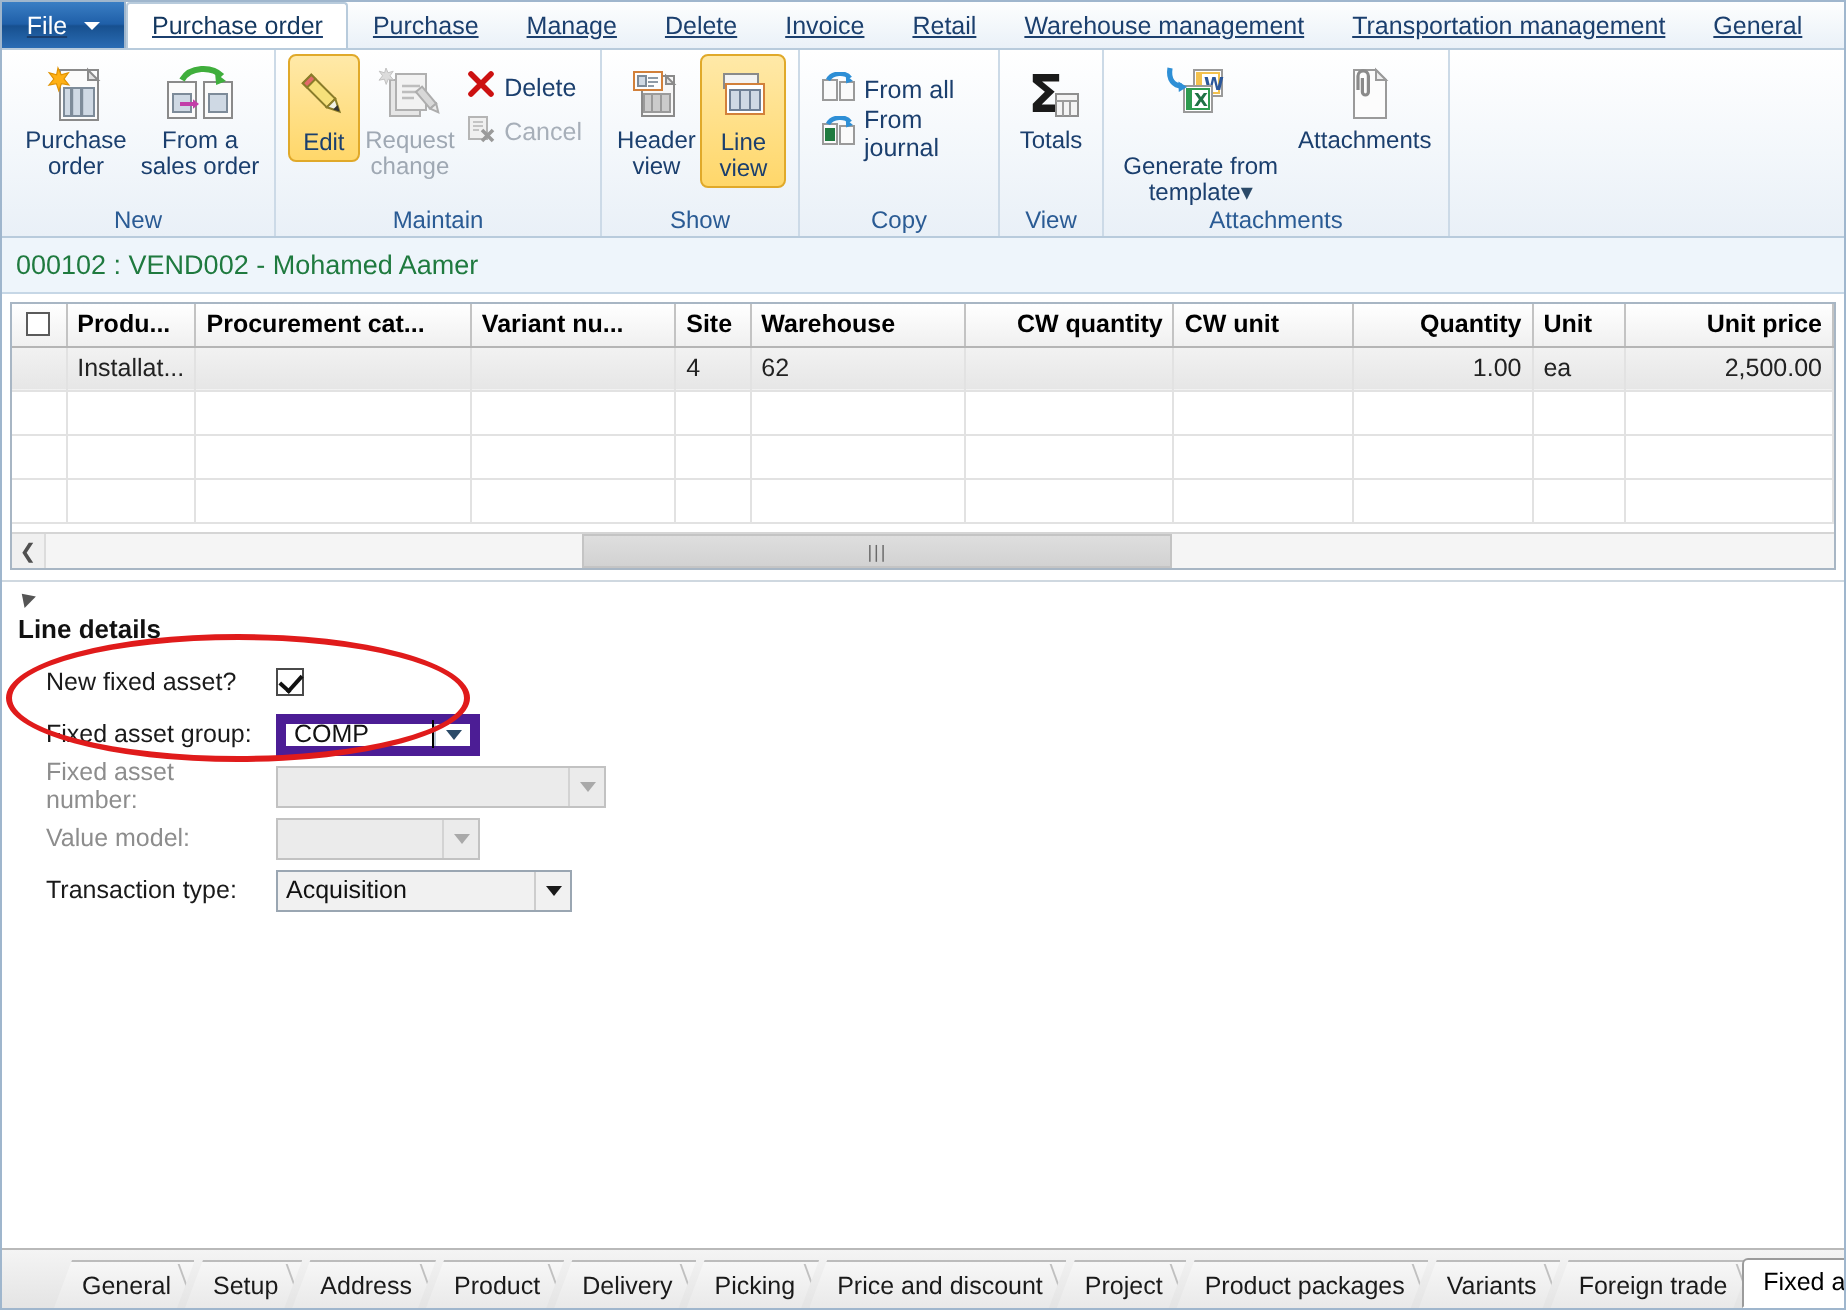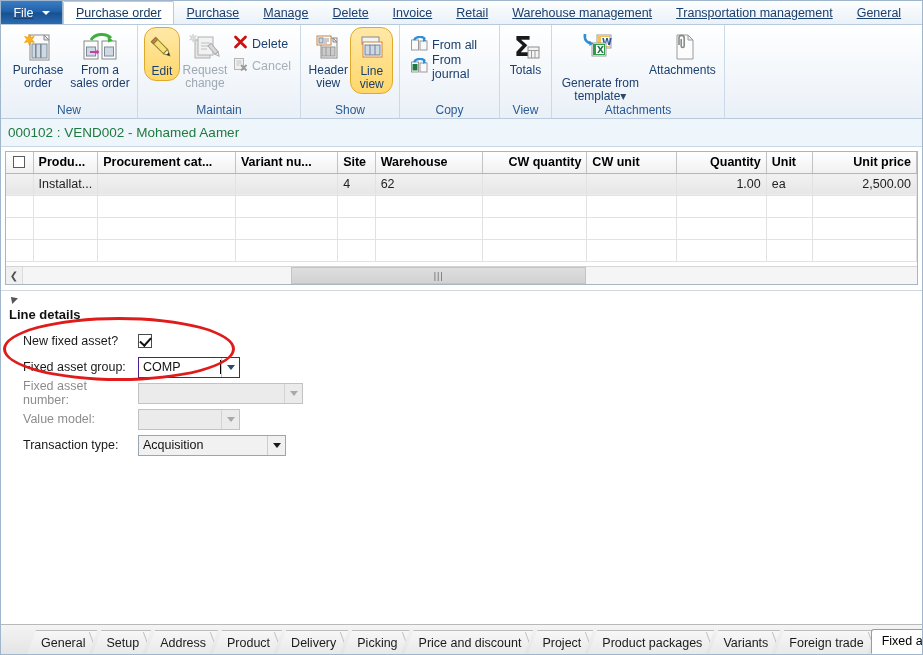--- a/index.html
+++ b/index.html
@@ -112,21 +112,21 @@
     font-size: 12px;
     color: #1b3f6e;
     text-align: center;
     line-height: 13px;
   }
   .big-btn .ic { height: 34px; display:flex; align-items:center; justify-content:center; }
   .big-btn.disabled { color: #9fa8b3; }
   .big-btn.sel {
     background: linear-gradient(to bottom, #ffe9a8 0%, #ffd76a 100%);
     border: 1px solid #e0a92a;
-    border-radius: 12px;
+    border-radius: 4px;
     padding-bottom: 2px;
   }
   .small-btn {
     display: flex;
     align-items: center;
     gap: 4px;
     font-size: 12.5px;
     color: #1b3f6e;
     height: 22px;
     padding: 0 3px;
@@ -261,21 +261,21 @@
   }
   .combo {
     position: relative;
     height: 21px;
     box-sizing: border-box;
     display: flex;
     align-items: center;
     font-size: 12.5px;
     color: #111;
     background: #ffffff;
-    border: 1px solid #4c1d95;
+    border: 5px solid #4c1d95;
     padding-left: 4px;
   }
   .combo .val { flex: 1; white-space: nowrap; overflow: hidden; }
   .combo .caret-btn {
     width: 17px; align-self: stretch;
     border-left: 1px solid #b9c8d6;
     display: flex; align-items: center; justify-content: center;
     background: #ffffff;
   }
   .combo.disabled {

